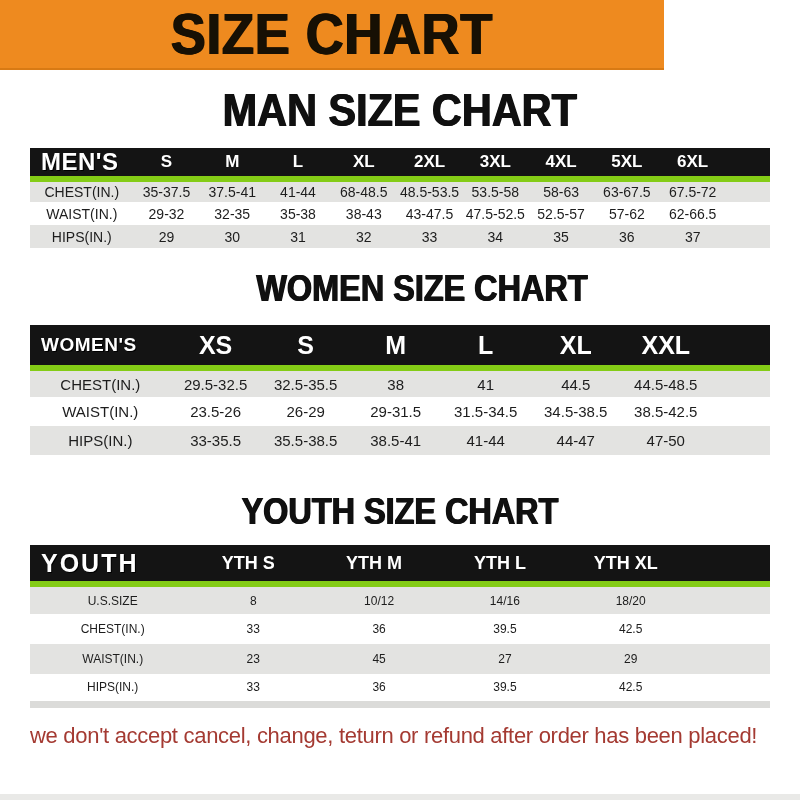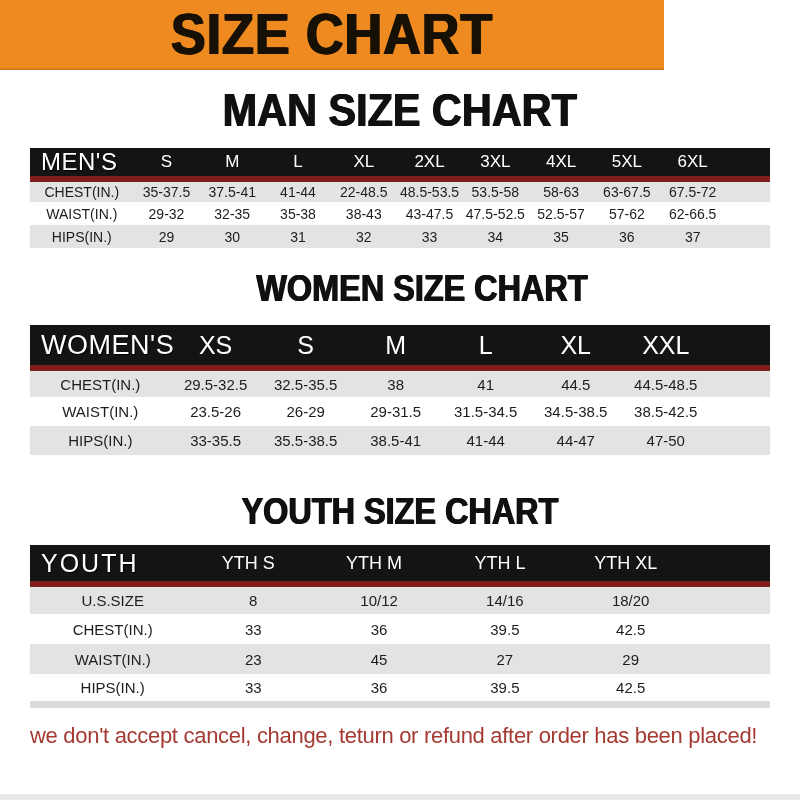--- a/index.html
+++ b/index.html
@@ -45,23 +45,23 @@
   
   table {
     width: 740px;
     margin: 0 30px;
     border-collapse: collapse;
     table-layout: fixed;
   }
   thead th {
     background: #141414;
     color: #ffffff;
-    font-weight: normal;
+    font-weight: bold;
     text-align: center;
-    border-bottom: 6px solid #7f1d1d;
+    border-bottom: 6px solid #84cc16;
     vertical-align: middle;
   }
   th.t-label {
     text-align: left;
     padding-left: 11px;
     letter-spacing: 0.5px;
     text-shadow: 1px 1px 0 #000;
   }
   tbody td {
     text-align: center;
@@ -73,29 +73,29 @@
 
   
   .table-men thead th { height: 31px; font-size: 17px; }
   .table-men th.t-label { font-size: 24px; }
   .table-men tbody td { height: 23px; font-size: 14px; }
   .table-men col.c-label { width: 14%; }
   .table-men col.c-fill  { width: 6%; }
 
   
   .table-women thead th { height: 43px; font-size: 25px; }
-  .table-women th.t-label { font-size: 27px; text-align: center; }
+  .table-women th.t-label { font-size: 19px; }
   .table-women tbody td { height: 29px; font-size: 15px; }
   .table-women col.c-label { width: 19%; }
   .table-women col.c-fill  { width: 8%; }
 
   
   .table-youth thead th { height: 39px; font-size: 18px; }
   .table-youth th.t-label { font-size: 25px; letter-spacing: 2px; }
-  .table-youth tbody td { height: 30px; font-size: 15px; padding-left: 10px; }
+  .table-youth tbody td { height: 30px; font-size: 12px; padding-left: 10px; }
   .table-youth col.c-label { width: 21%; }
   .table-youth col.c-fill  { width: 11%; }
   .table-youth { border-bottom: 7px solid #dbdbd9; }
 
   
   .note {
     margin: 12px 28px 0 30px;
     color: #a43a32;
     font-size: 22px;
     letter-spacing: -0.3px;
@@ -146,21 +146,21 @@
         <th>6XL</th>
         <th></th>
       </tr>
     </thead>
     <tbody>
       <tr>
         <td class="r-label">CHEST(IN.)</td>
         <td>35-37.5</td>
         <td>37.5-41</td>
         <td>41-44</td>
-        <td>22-48.5</td>
+        <td>68-48.5</td>
         <td>48.5-53.5</td>
         <td>53.5-58</td>
         <td>58-63</td>
         <td>63-67.5</td>
         <td>67.5-72</td>
         <td></td>
       </tr>
       <tr>
         <td class="r-label">WAIST(IN.)</td>
         <td>29-32</td>

